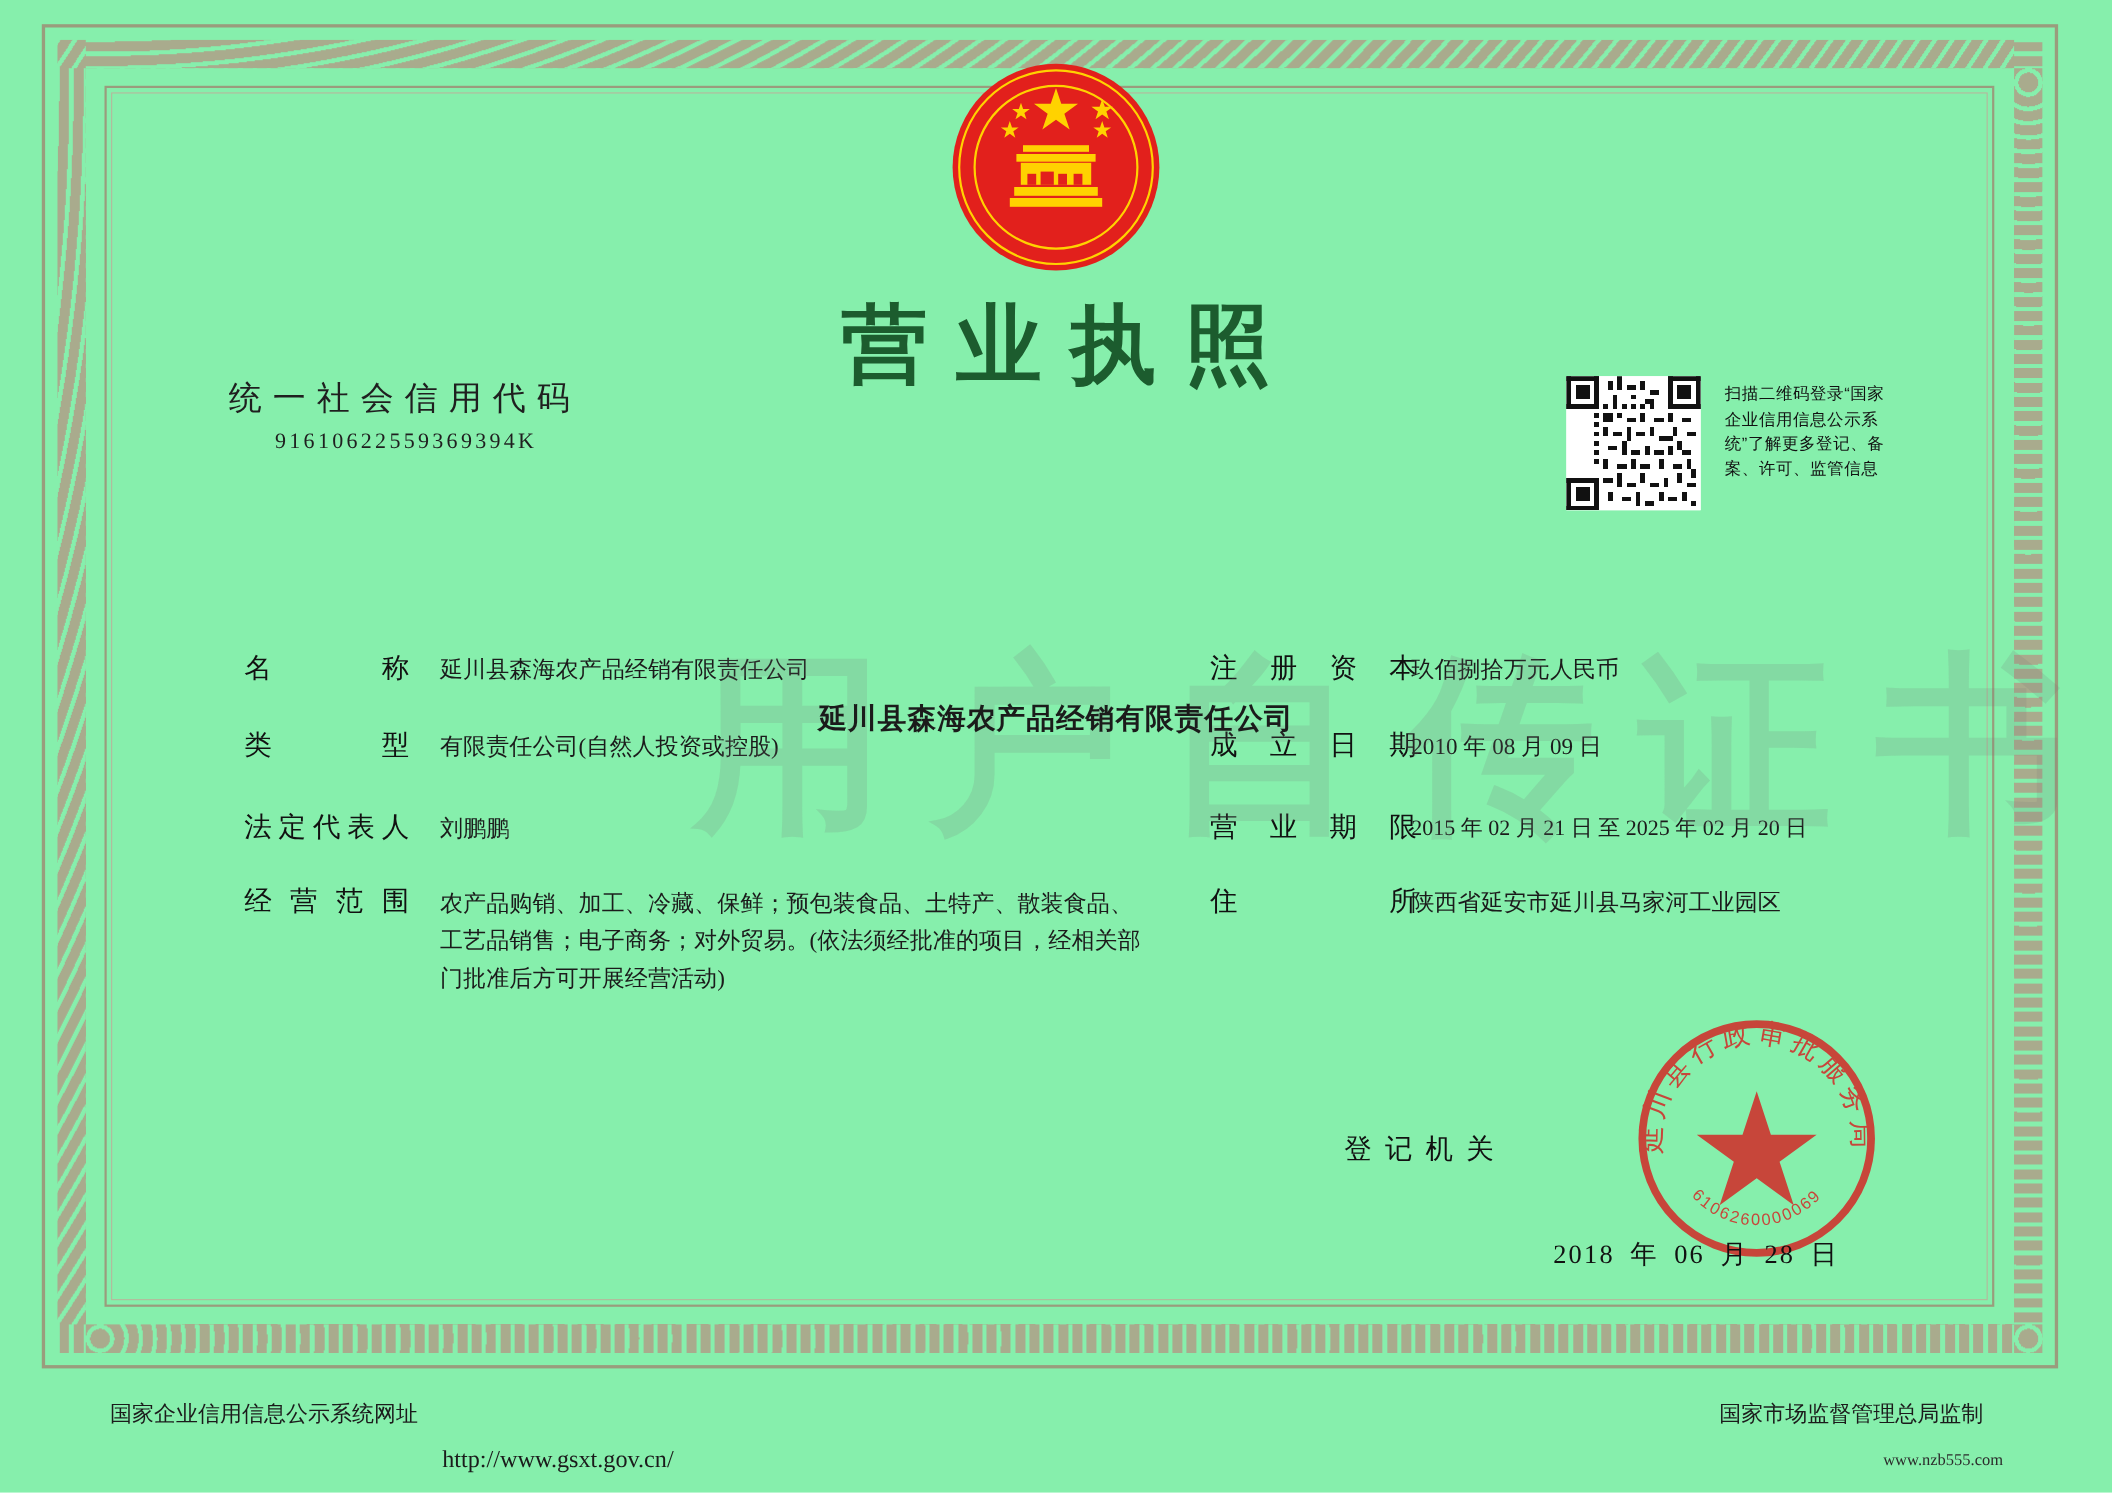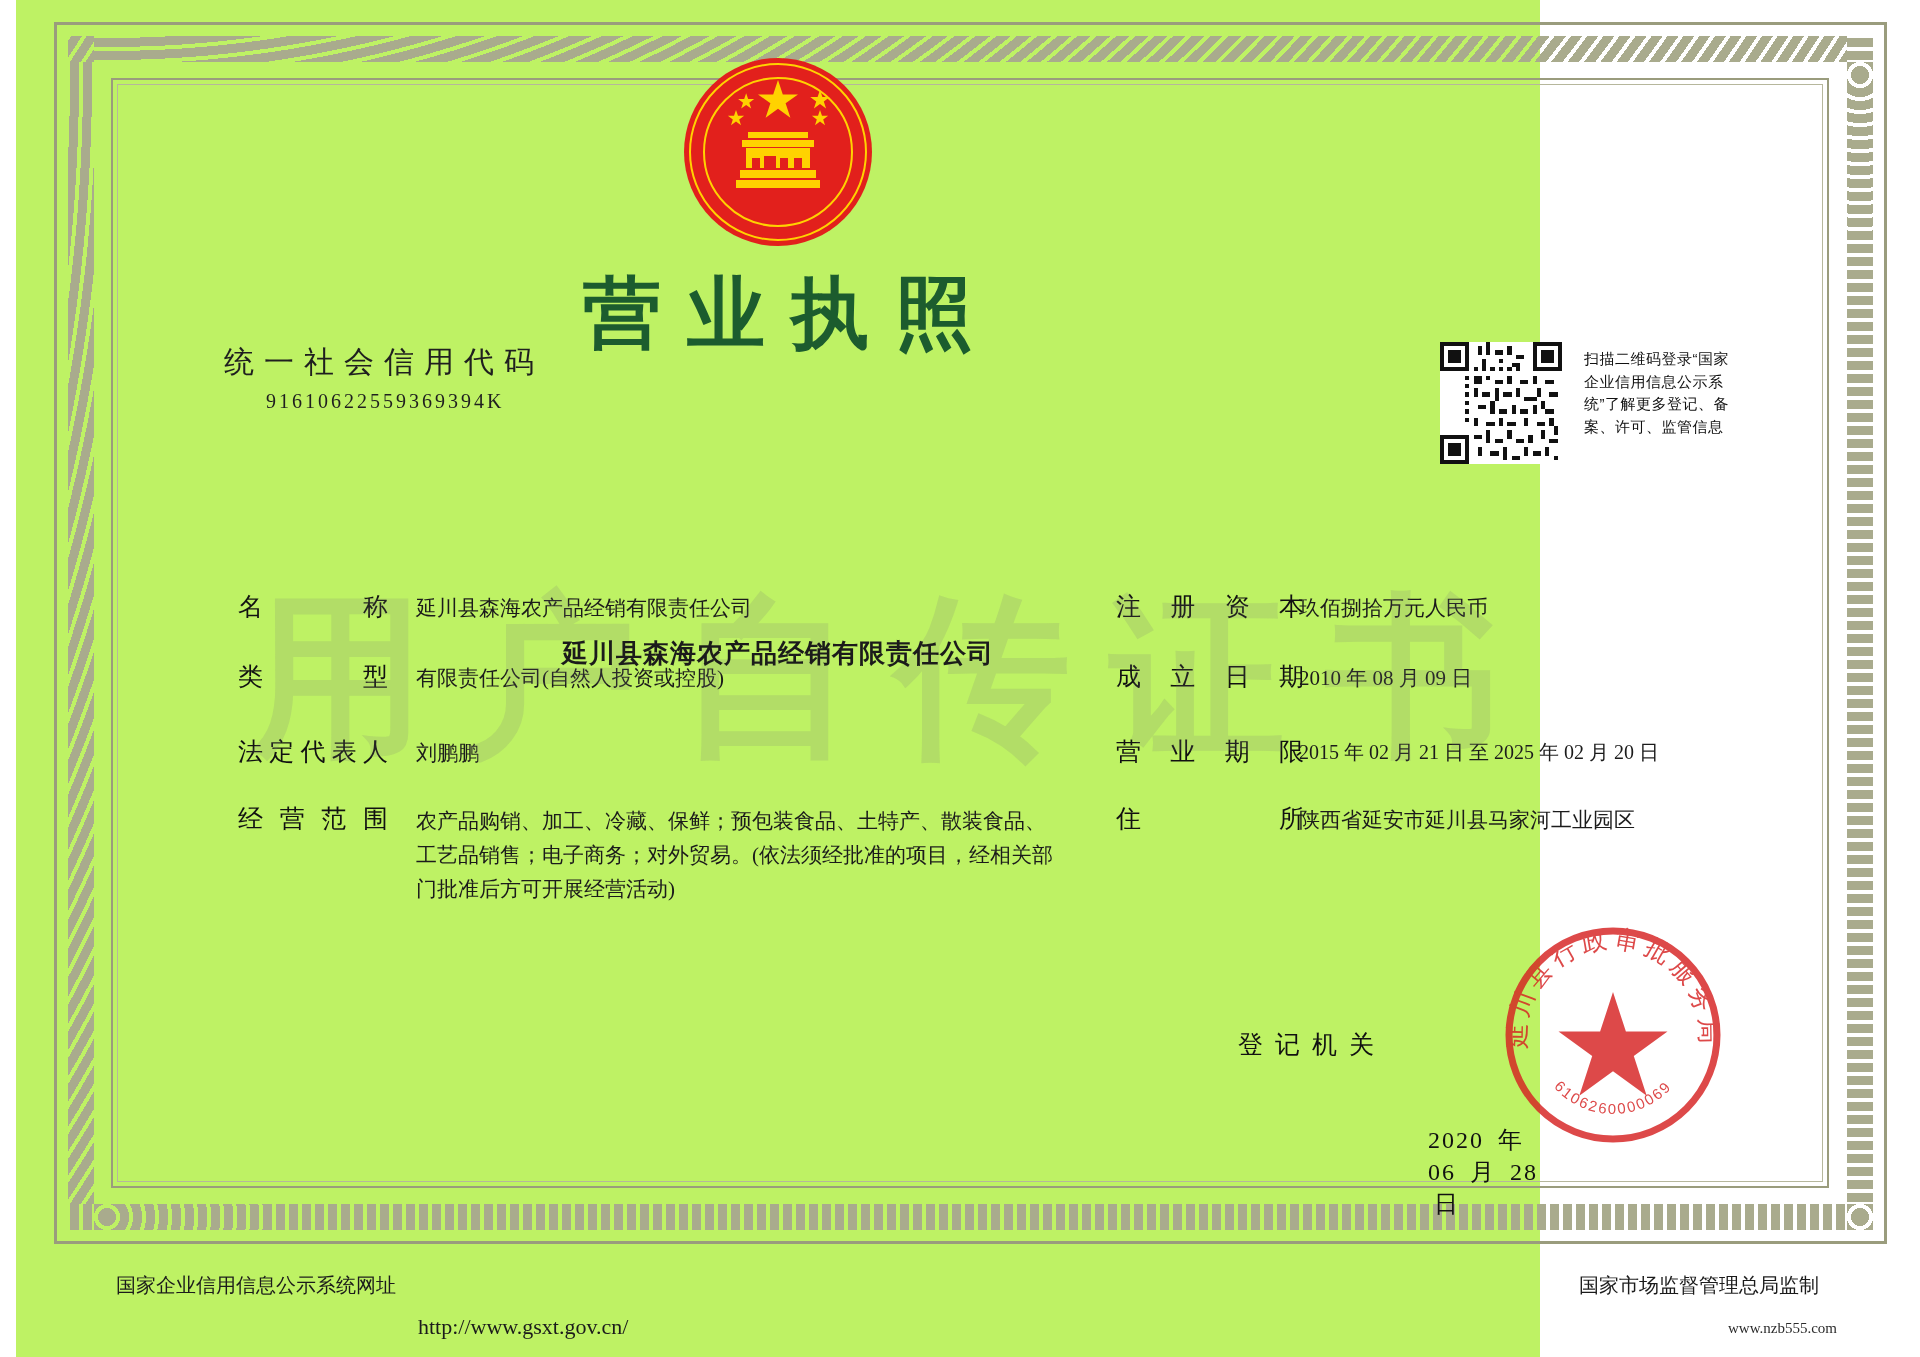--- a/index.html
+++ b/index.html
@@ -11,24 +11,24 @@
     width: 1920px;
     height: 1357px;
     position: relative;
     font-family: "Liberation Serif", "DejaVu Serif", serif;
     overflow: hidden;
   }
 
   
   #certificate {
     position: absolute;
-    left: 16px; top: 0;
-    width: 1524px;
+    left: 0; top: 0;
+    width: 1920px;
     height: 1357px;
-    background: #bef264;
+    background: #86efac;
   }
 
   
   .border-outer {
     position: absolute;
     left: 38px; top: 22px;
     width: 1833px;
     height: 1222px;
     border: 3px solid #9a9c7d;
     box-sizing: border-box;
@@ -501,21 +501,21 @@
       <text font-size="25" fill="#d62222" font-family="'DejaVu Serif',serif" letter-spacing="5">
         <textPath href="#sealArc" startOffset="50%" text-anchor="middle">延川县行政审批服务局</textPath>
       </text>
       <text font-size="15" fill="#d62222" font-family="'Liberation Sans',sans-serif" letter-spacing="2">
         <textPath href="#sealArcBottom" startOffset="50%" text-anchor="middle">6106260000069</textPath>
       </text>
     </svg>
   </div>
 
   <div class="issue-date">
-    <span>2020</span>
+    <span>2018</span>
     <span class="n">年</span>
     <span>06</span>
     <span class="n">月</span>
     <span>28</span>
     <span class="n">日</span>
   </div>
 
   <div class="watermark">用户自传证书</div>
   <div class="watermark-company">延川县森海农产品经销有限责任公司</div>
 

